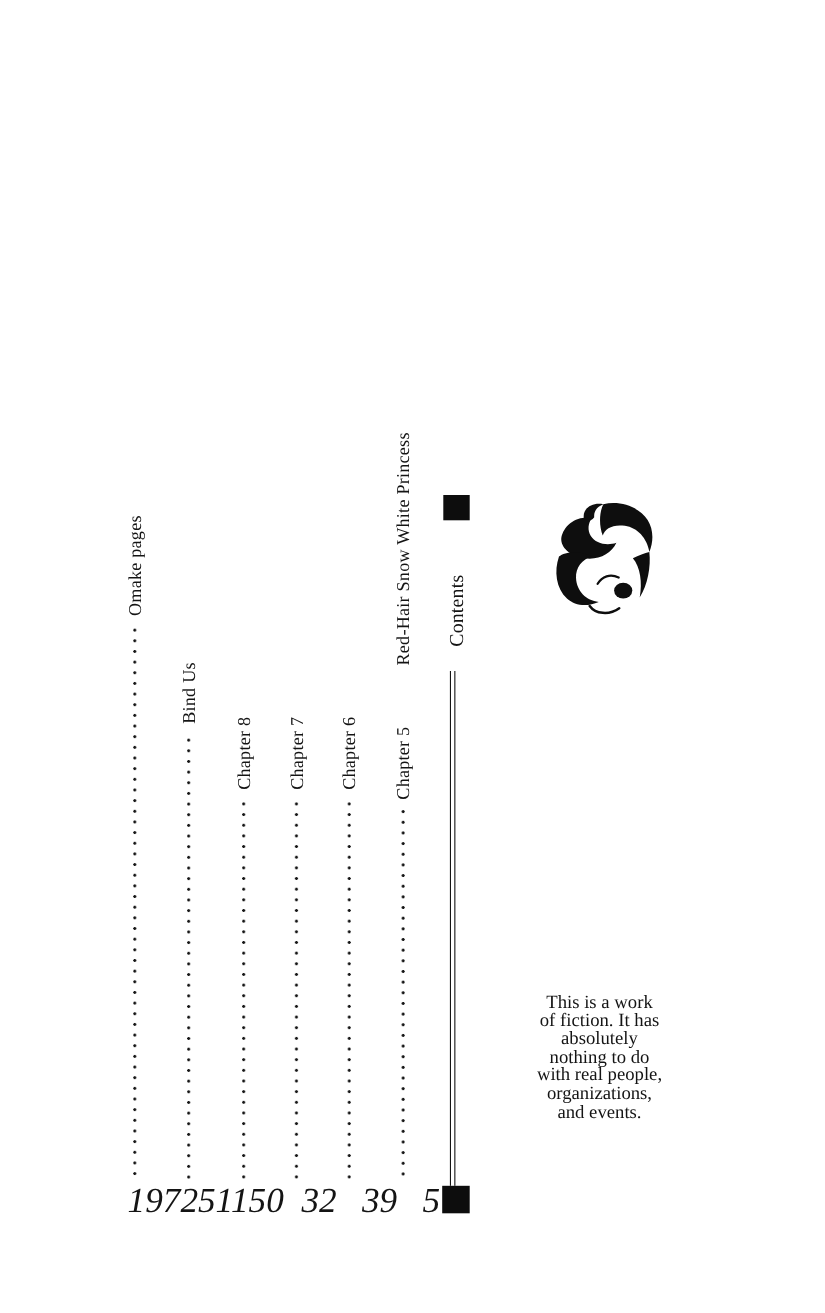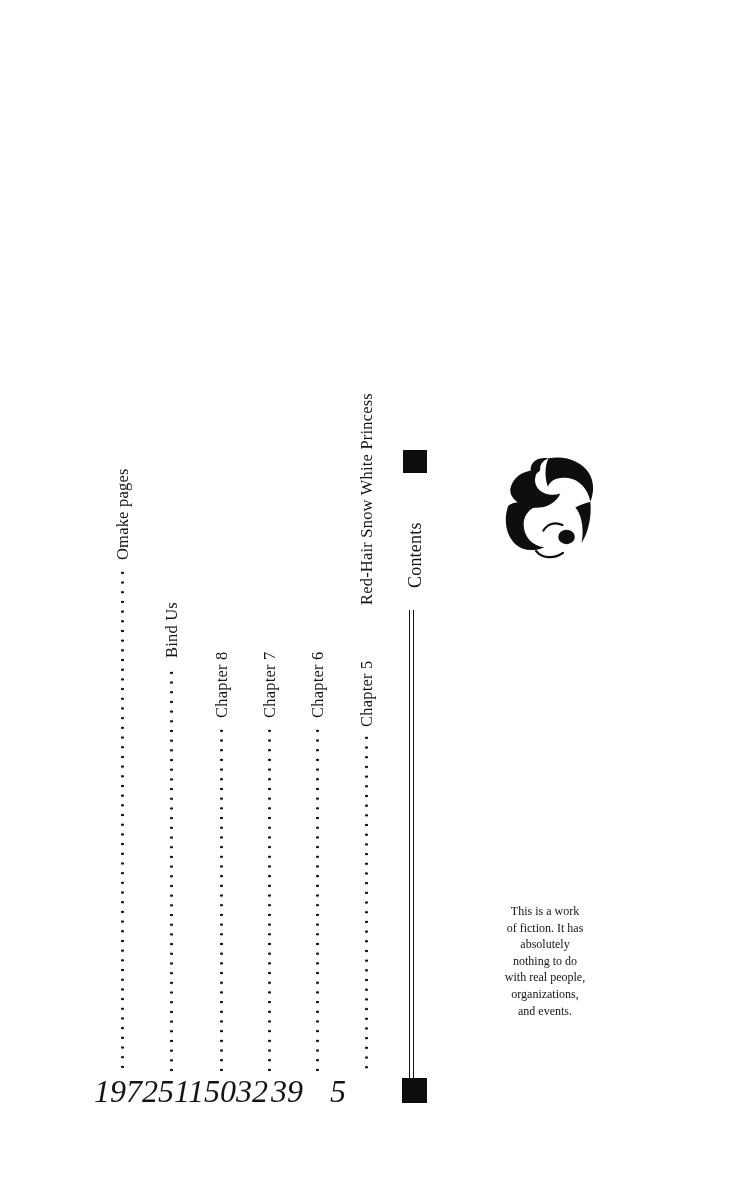--- a/index.html
+++ b/index.html
@@ -16,32 +16,32 @@
     font-size:16.5px;line-height:20px;letter-spacing:0.2px;
   }
   .vtext.contents{font-size:18px;line-height:22px;}
   
   .leader{
     position:absolute;width:3px;
     background-image:radial-gradient(circle, #161616 1.25px, rgba(0,0,0,0) 1.5px);
     background-size:3px 9.7px;background-position:center top;background-repeat:repeat-y;
   }
   .pagenum{
-    position:absolute;top:1074px;width:70px;text-align:left;
+    position:absolute;top:1074px;width:70px;text-align:right;
     font-style:italic;font-size:32px;line-height:34px;
   }
   .sq{position:absolute;width:24px;height:24px;background:#0d0d0d;}
   .double-rule{
     position:absolute;left:409px;top:610px;height:468px;width:5px;
     border-left:1.5px solid #141414;border-right:1.5px solid #141414;
     box-sizing:border-box;
   }
   .disclaimer{
     position:absolute;left:478px;top:903px;width:134px;
-    text-align:center;font-size:12px;line-height:16.6px;
+    text-align:center;font-size:17px;line-height:16.6px;
     white-space:pre-line;
   }
   .logo{position:absolute;left:503px;top:457px;width:93px;height:104px;}
 
   
   .lab-omake   {left:113px;top:560px;}
   .lab-bindus  {left:162px;top:658px;}
   .lab-ch8     {left:212px;top:718px;}
   .lab-ch7     {left:260px;top:718px;}
   .lab-ch6     {left:308px;top:718px;}
@@ -53,21 +53,21 @@
   .lead-bindus{left:170px;top:668px;height:404px;}
   .lead-ch8   {left:220px;top:726px;height:346px;}
   .lead-ch7   {left:268px;top:726px;height:346px;}
   .lead-ch6   {left:316px;top:726px;height:346px;}
   .lead-ch5   {left:365px;top:733px;height:339px;}
 
   .num-omake {left:94px;}
   .num-bindus{left:142px;}
   .num-ch8   {left:188px;}
   .num-ch7   {left:236px;}
-  .num-ch6   {left:271px;}
+  .num-ch6   {left:291px;}
   .num-ch5   {left:330px;}
 
   .sq-top{left:403px;top:450px;width:24px;height:23px;}
   .sq-bottom{left:402px;top:1078px;width:25px;height:25px;}
 </style>
 </head>
 <body>
 
 <div>
 

